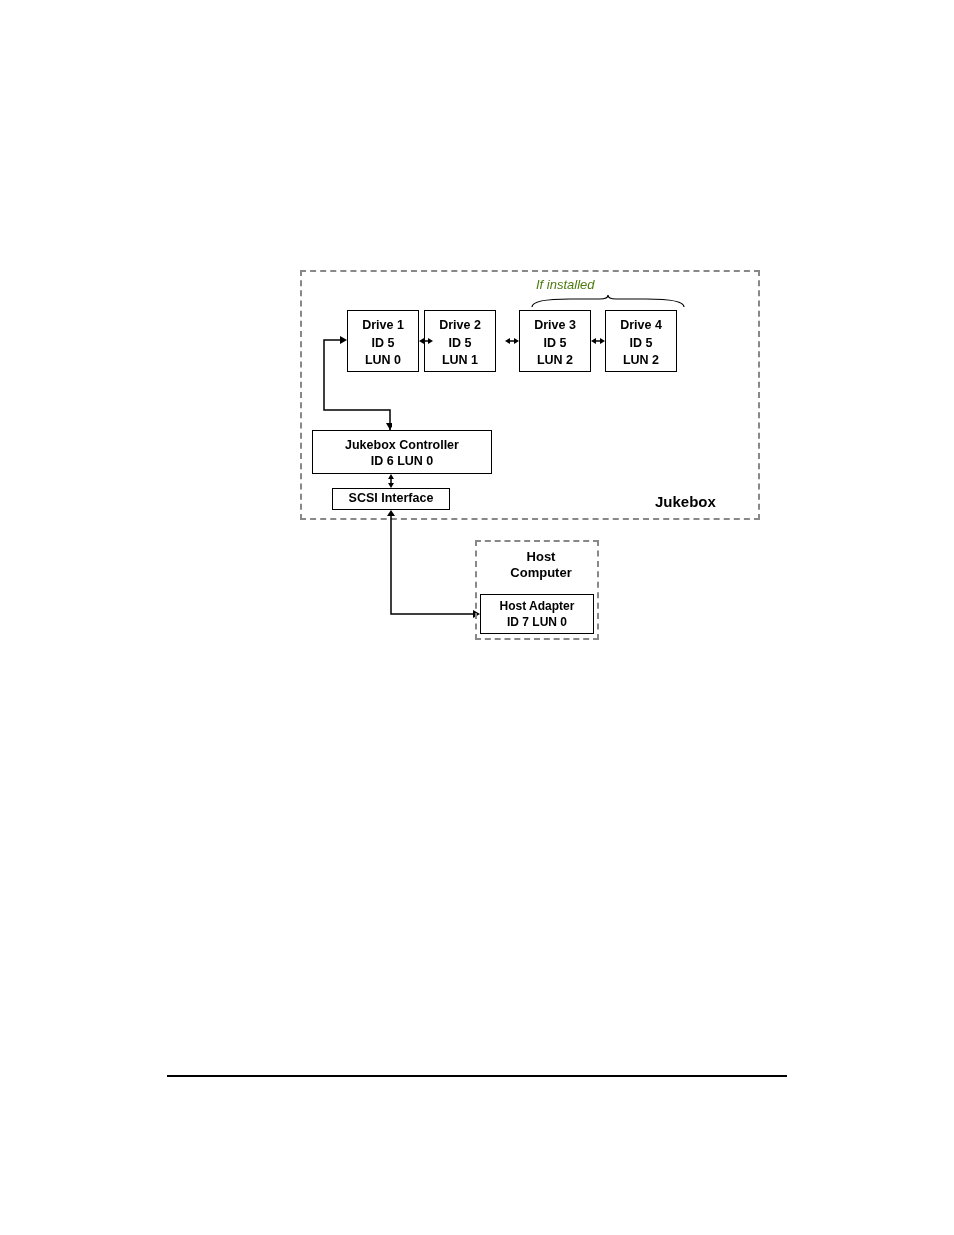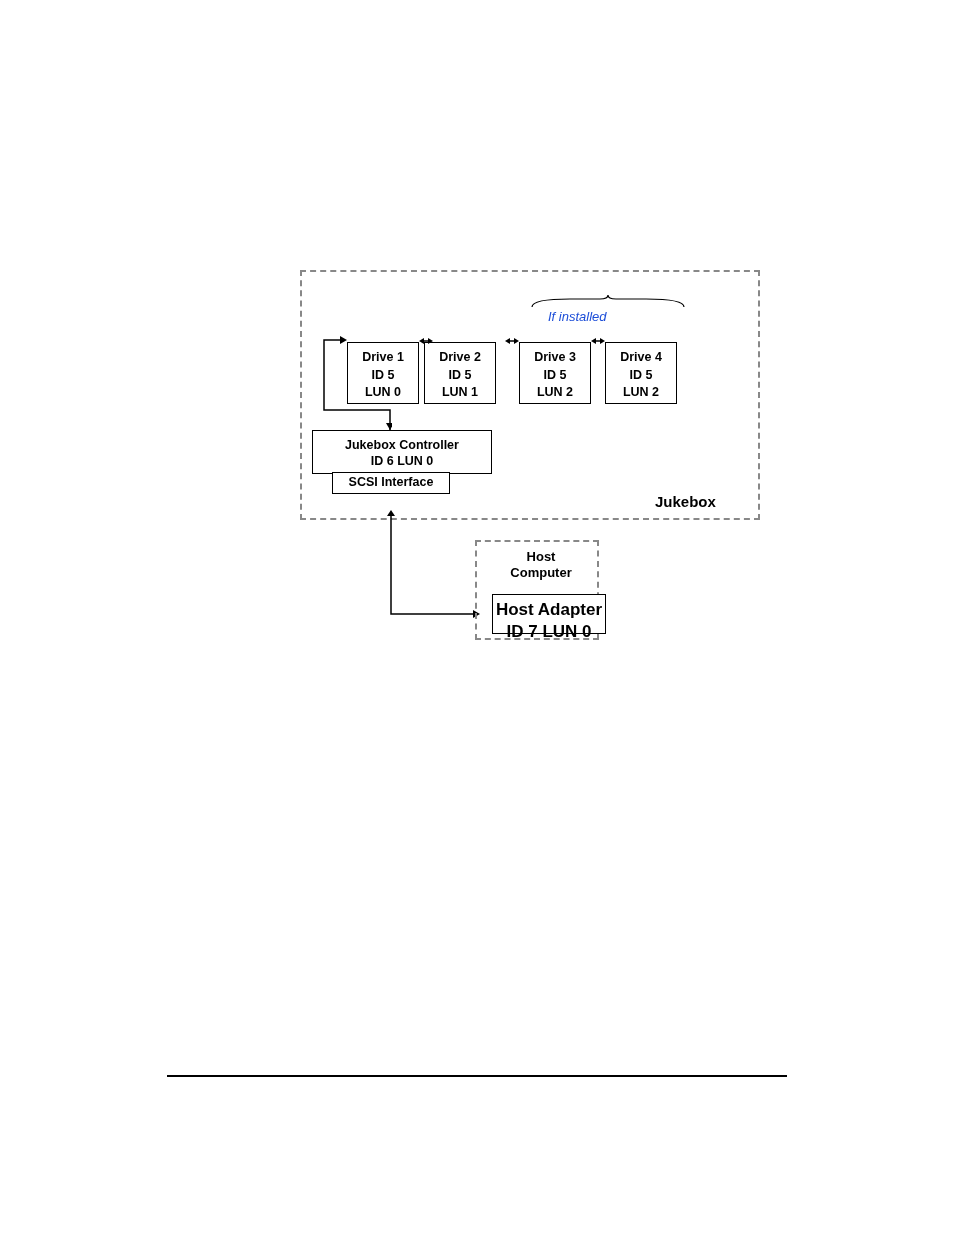--- a/index.html
+++ b/index.html
@@ -20,44 +20,42 @@
     .jukebox-border {
       position: absolute;
       left: 0;
       top: 0;
       width: 460px;
       height: 250px;
       border: 2px dashed #888;
     }
     .if-installed {
       position: absolute;
-      left: 248px;
+      left: 236px;
       top: 7px;
       font-size: 13px;
-      color: #1d4ed8;
+      color: #4d7c0f;
       font-style: italic;
-      margin-top: 32px;
     }
     .brace {
       position: absolute;
       left: 230px;
       top: 25px;
     }
     .drive-box {
       position: absolute;
       border: 1.5px solid #000;
       background: #fff;
       width: 72px;
       height: 62px;
       text-align: center;
       font-size: 12.5px;
       font-weight: bold;
       line-height: 1.4;
       padding-top: 6px;
-      margin-top: 32px;
     }
     .drive1 { left: 47px; top: 40px; }
     .drive2 { left: 124px; top: 40px; }
     .drive3 { left: 219px; top: 40px; }
     .drive4 { left: 305px; top: 40px; }
     .controller-box {
       position: absolute;
       left: 12px;
       top: 160px;
       width: 180px;
@@ -66,21 +64,21 @@
       background: #fff;
       text-align: center;
       font-size: 12.5px;
       font-weight: bold;
       padding-top: 6px;
       line-height: 1.3;
     }
     .scsi-box {
       position: absolute;
       left: 32px;
-      top: 202px;
+      top: 218px;
       width: 118px;
       height: 22px;
       border: 1.5px solid #000;
       background: #fff;
       text-align: center;
       font-size: 12.5px;
       font-weight: bold;
       padding-top: 2px;
     }
     .jukebox-label {
@@ -111,25 +109,24 @@
     }
     .adapter-box {
       position: absolute;
       left: 180px;
       top: 324px;
       width: 114px;
       height: 40px;
       border: 1.5px solid #000;
       background: #fff;
       text-align: center;
-      font-size: 17px;
+      font-size: 12px;
       font-weight: bold;
       padding-top: 4px;
       line-height: 1.3;
-      margin-left: 12px;
     }
     .hr-line {
       position: absolute;
       left: 167px;
       top: 1075px;
       width: 620px;
       border-top: 2.5px solid #000;
     }
   </style>
 </head>

